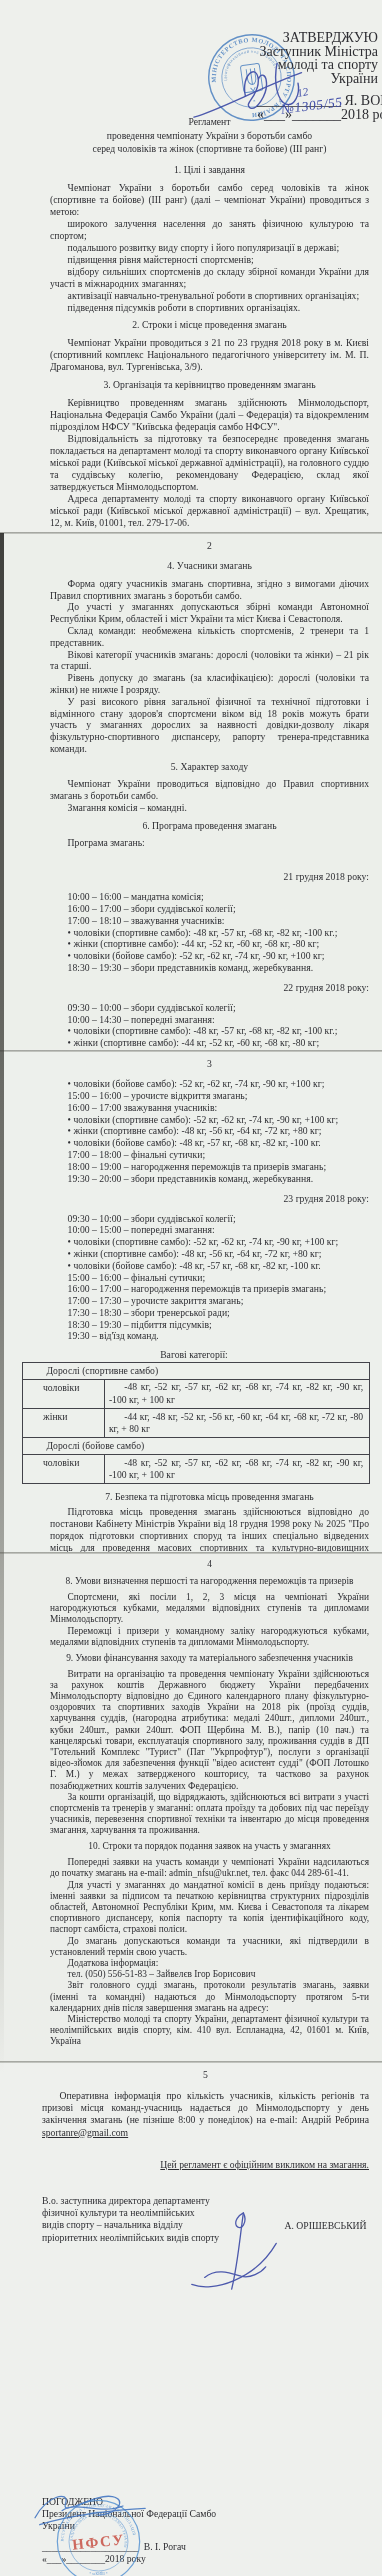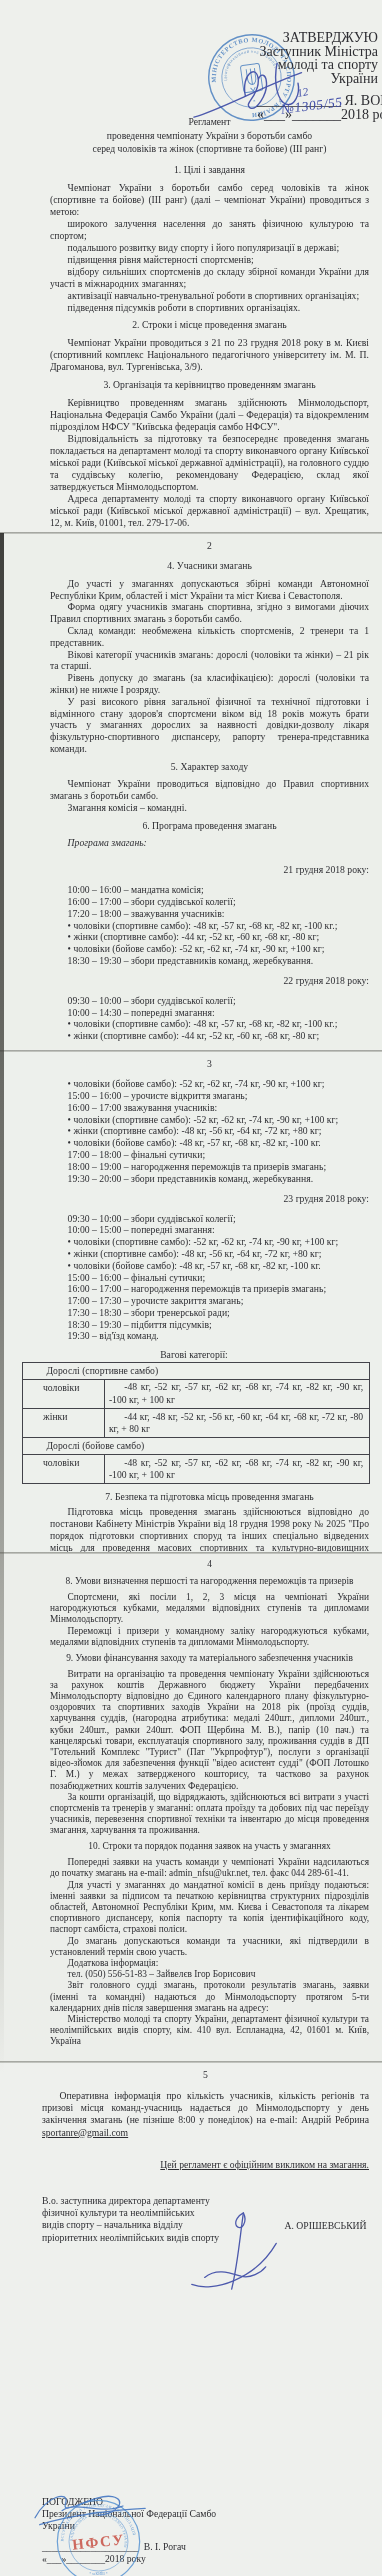--- a/index.html
+++ b/index.html
@@ -22,21 +22,21 @@
   .content5{margin:0 13px 0 42px;font-size:9.7px;line-height:12.3px;text-align:justify;padding-top:8.2px;position:relative;}
   .content1{margin:0 13px 0 50px;font-size:9.7px;line-height:12px;text-align:justify;padding-top:115px;}
 
   p.para{margin:0;text-indent:17.6px;}
   .sec-h{text-align:center;text-indent:0;margin:5.9px 0;}
   .content2 .sec-h{margin:5.9px 0;}
   .content4 .sec-h{margin:4.7px 0;}
   .pagenum{text-align:center;text-indent:0;margin:0 0 8.2px;}
   .sline{padding-left:17.6px;text-align:left;margin:0;}
   .dline{padding-left:17.6px;text-align:right;margin:8.2px 0;}
-  .intro{margin:0 0 15px;text-indent:17.6px;font-style:italic;}
+  .intro{margin:0 0 22px;text-indent:17.6px;}
   .u{text-decoration:underline;}
   .title-line{text-align:center;text-indent:0;line-height:13.5px;margin:0;}
 
   
   .approve{position:absolute;left:257px;top:31px;width:121px;font-size:14px;line-height:13.5px;z-index:4;text-align:right;}
   .approve .sigrow{white-space:nowrap;margin-top:9.4px;}
   .approve .daterow{white-space:nowrap;}
   .hand-num{position:absolute;left:281px;top:98px;font-size:13.5px;font-style:italic;
             color:#3b49a6;transform:rotate(-7deg);z-index:4;letter-spacing:0.6px;}
   .hand-day{position:absolute;left:297px;top:86px;font-size:11.2px;font-style:italic;
@@ -142,38 +142,38 @@
       <p class="para">Відповідальність за підготовку та безпосереднє проведення змагань покладається на департамент молоді та спорту виконавчого органу Київської міської ради (Київської міської державної адміністрації), на головного суддю та суддівську колегію, рекомендовану Федерацією, склад якої затверджується Мінмолодьспортом.</p>
       <p class="para">Адреса департаменту молоді та спорту виконавчого органу Київської міської ради (Київської міської державної адміністрації) – вул. Хрещатик, 12, м. Київ, 01001, тел. 279-17-06.</p>
     </div>
   </div>
 
   <div class="page" id="p2">
     <div class="content2">
       <p class="pagenum">2</p>
 
       <p class="sec-h">4. Учасники змагань</p>
+      <p class="para">Форма одягу учасників змагань спортивна, згідно з вимогами діючих Правил спортивних змагань з боротьби самбо.</p>
       <p class="para">До участі у змаганнях допускаються збірні команди Автономної Республіки Крим, областей і міст України та міст Києва і Севастополя.</p>
-      <p class="para">Форма одягу учасників змагань спортивна, згідно з вимогами діючих Правил спортивних змагань з боротьби самбо.</p>
       <p class="para">Склад команди: необмежена кількість спортсменів, 2 тренери та 1 представник.</p>
       <p class="para">Вікові категорії учасників змагань: дорослі (чоловіки та жінки) – 21 рік та старші.</p>
       <p class="para">Рівень допуску до змагань (за класифікацією): дорослі (чоловіки та жінки) не нижче І розряду.</p>
       <p class="para">У разі високого рівня загальної фізичної та технічної підготовки і відмінного стану здоров'я спортсмени віком від 18 років можуть брати участь у змаганнях дорослих за наявності довідки-дозволу лікаря фізкультурно-спортивного диспансеру, рапорту тренера-представника команди.</p>
 
       <p class="sec-h">5. Характер заходу</p>
       <p class="para">Чемпіонат України проводиться відповідно до Правил спортивних змагань з боротьби самбо.</p>
       <p class="para">Змагання комісія – командні.</p>
 
       <p class="sec-h">6. Програма проведення змагань</p>
       <p class="intro">Програма змагань:</p>
 
       <div class="dline">21 грудня 2018 року:</div>
       <div class="sline">10:00 – 16:00 – мандатна комісія;</div>
       <div class="sline">16:00 – 17:00 – збори суддівської колегії;</div>
-      <div class="sline">17:20 – 18:00 – зважування учасників:</div>
+      <div class="sline">17:00 – 18:10 – зважування учасників:</div>
       <div class="sline">• чоловіки (спортивне самбо): -48 кг, -57 кг, -68 кг, -82 кг, -100 кг.;</div>
       <div class="sline">• жінки (спортивне самбо): -44 кг, -52 кг, -60 кг, -68 кг, -80 кг;</div>
       <div class="sline">• чоловіки (бойове самбо): -52 кг, -62 кг, -74 кг, -90 кг, +100 кг;</div>
       <div class="sline">18:30 – 19:30 – збори представників команд, жеребкування.</div>
 
       <div class="dline">22 грудня 2018 року:</div>
       <div class="sline">09:30 – 10:00 – збори суддівської колегії;</div>
       <div class="sline">10:00 – 14:30 – попередні змагання:</div>
       <div class="sline">• чоловіки (спортивне самбо): -48 кг, -57 кг, -68 кг, -82 кг, -100 кг.;</div>
       <div class="sline">• жінки (спортивне самбо): -44 кг, -52 кг, -60 кг, -68 кг, -80 кг;</div>

